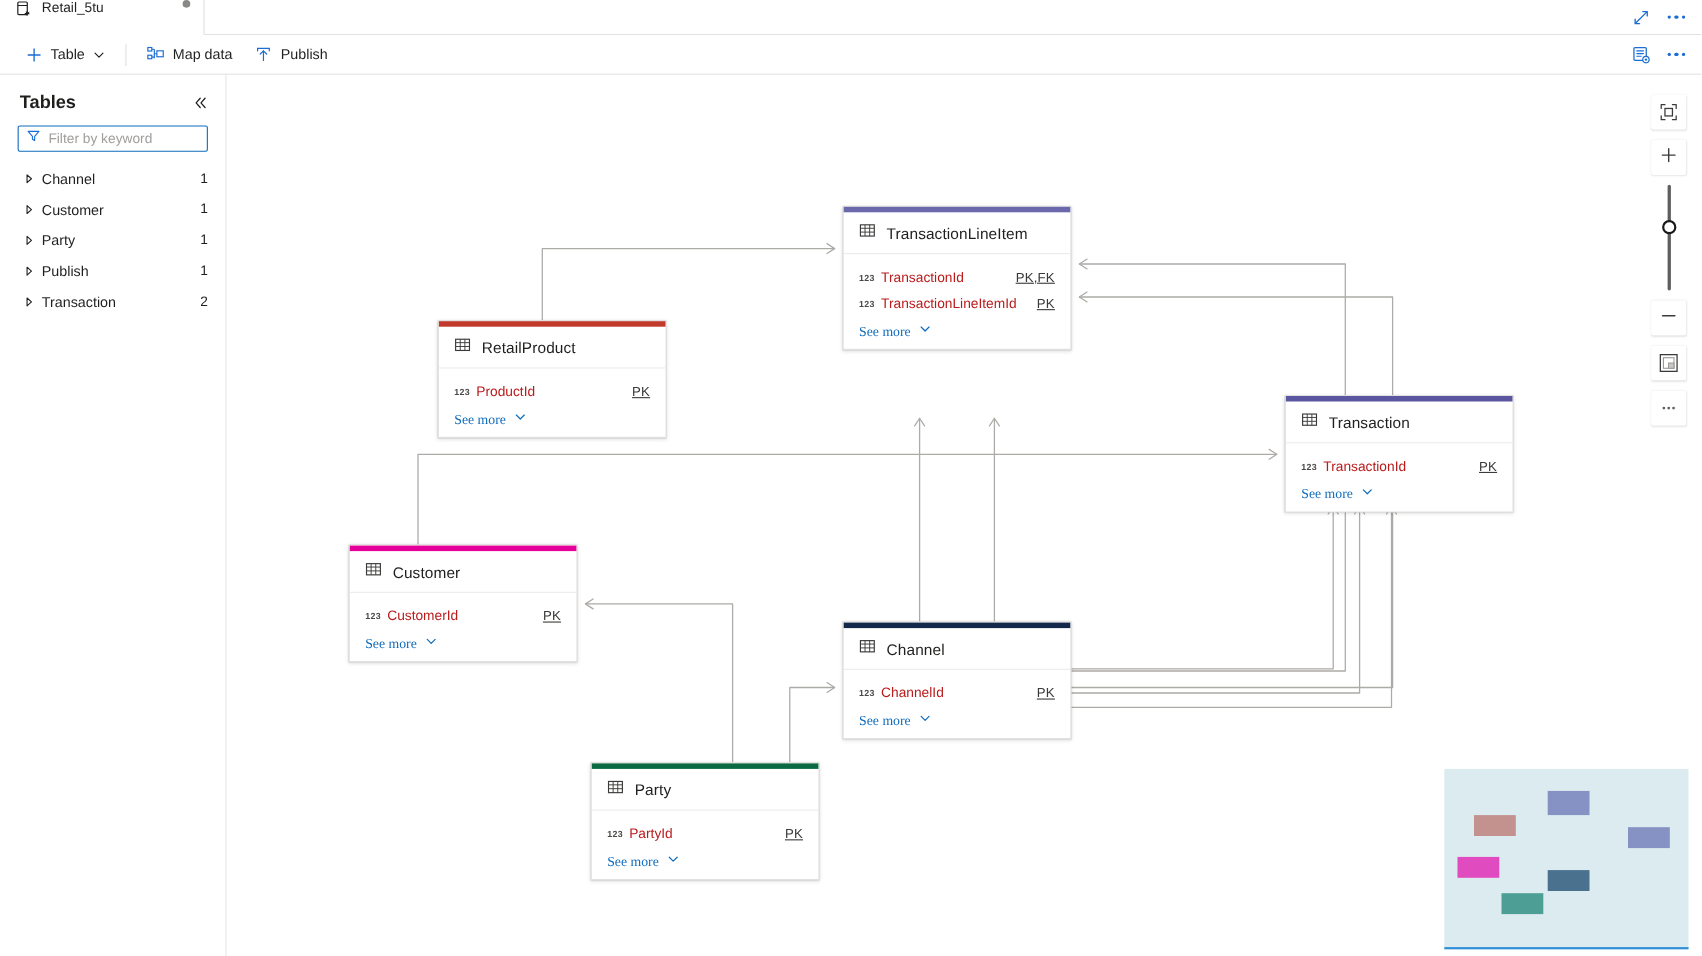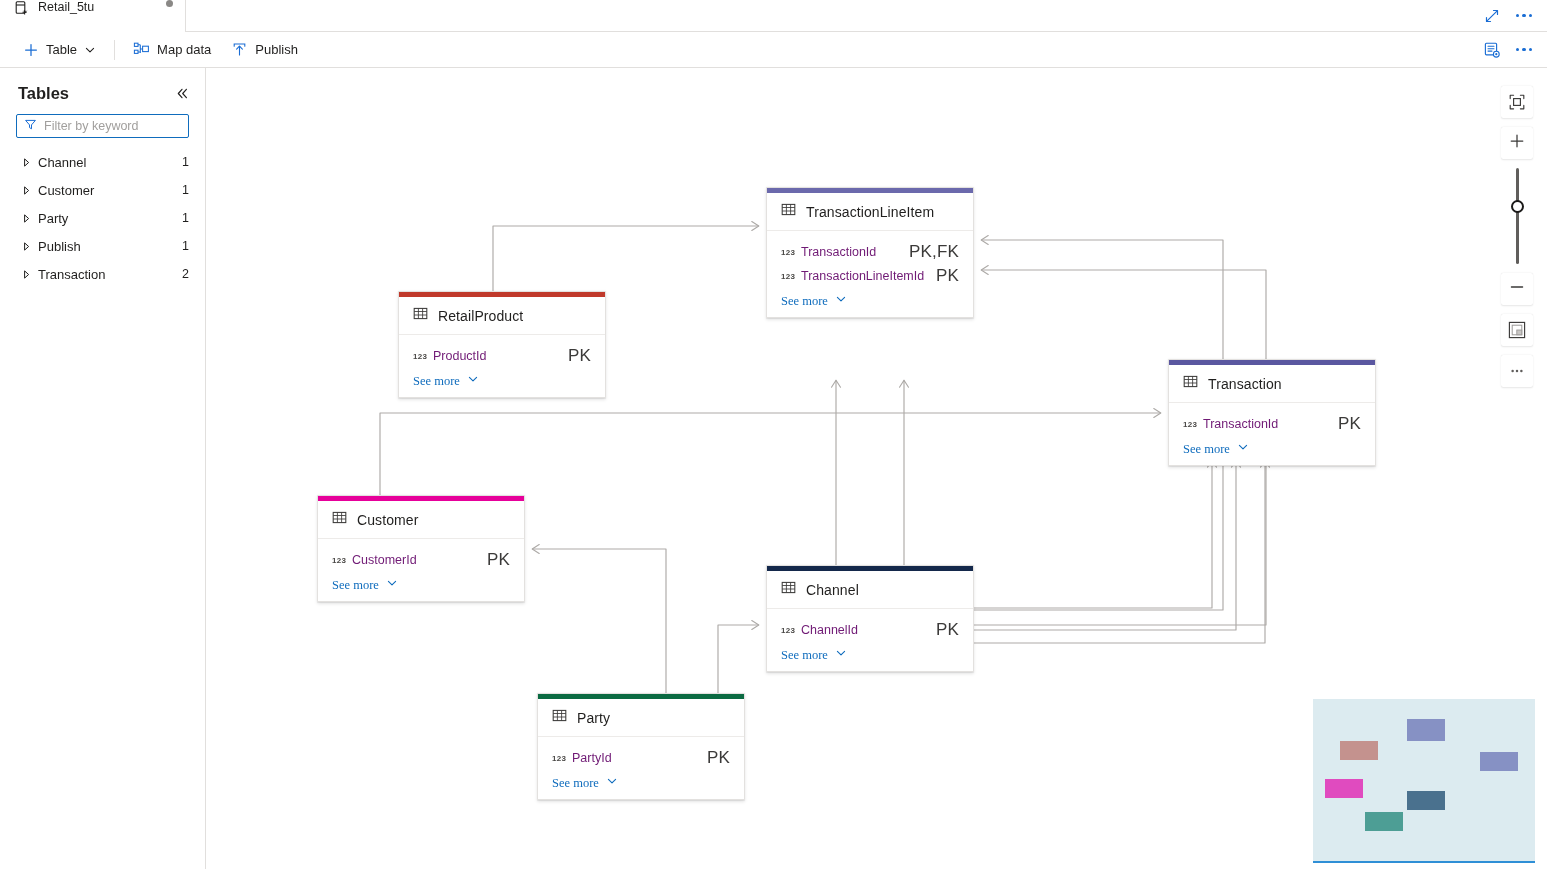--- a/index.html
+++ b/index.html
@@ -125,22 +125,22 @@
   .node-title { font-size: 14px; color: #201f1e; letter-spacing: .1px; }
   .node-body { padding: 9px 0 8px; }
   .col-row {
     display: flex; align-items: center;
     padding: 0 14px; height: 24px;
   }
   .col-type {
     font-size: 8px; font-weight: 700; color: #4a4846;
     width: 20px; flex: 0 0 20px; letter-spacing: .3px;
   }
-  .col-name { font-size: 12.5px; color: #701a75; }
-  .col-key { margin-left: auto; font-size: 17px; color: #3b3a39; letter-spacing: .2px; }
+  .col-name { font-size: 12.5px; color: #b91c1c; }
+  .col-key { margin-left: auto; font-size: 12px; color: #3b3a39; letter-spacing: .2px; text-decoration: underline; }
   .see-more {
     display: flex; align-items: center; gap: 7px;
     padding: 5px 14px 0; font-size: 12.5px; color: #0f6cbd; cursor: default; font-family: Liberation Serif, serif;
   }
 
   
   .zoombar {
     position: absolute; right: 14px; top: 18px;
     width: 32px; display: flex; flex-direction: column; align-items: center;
   }

